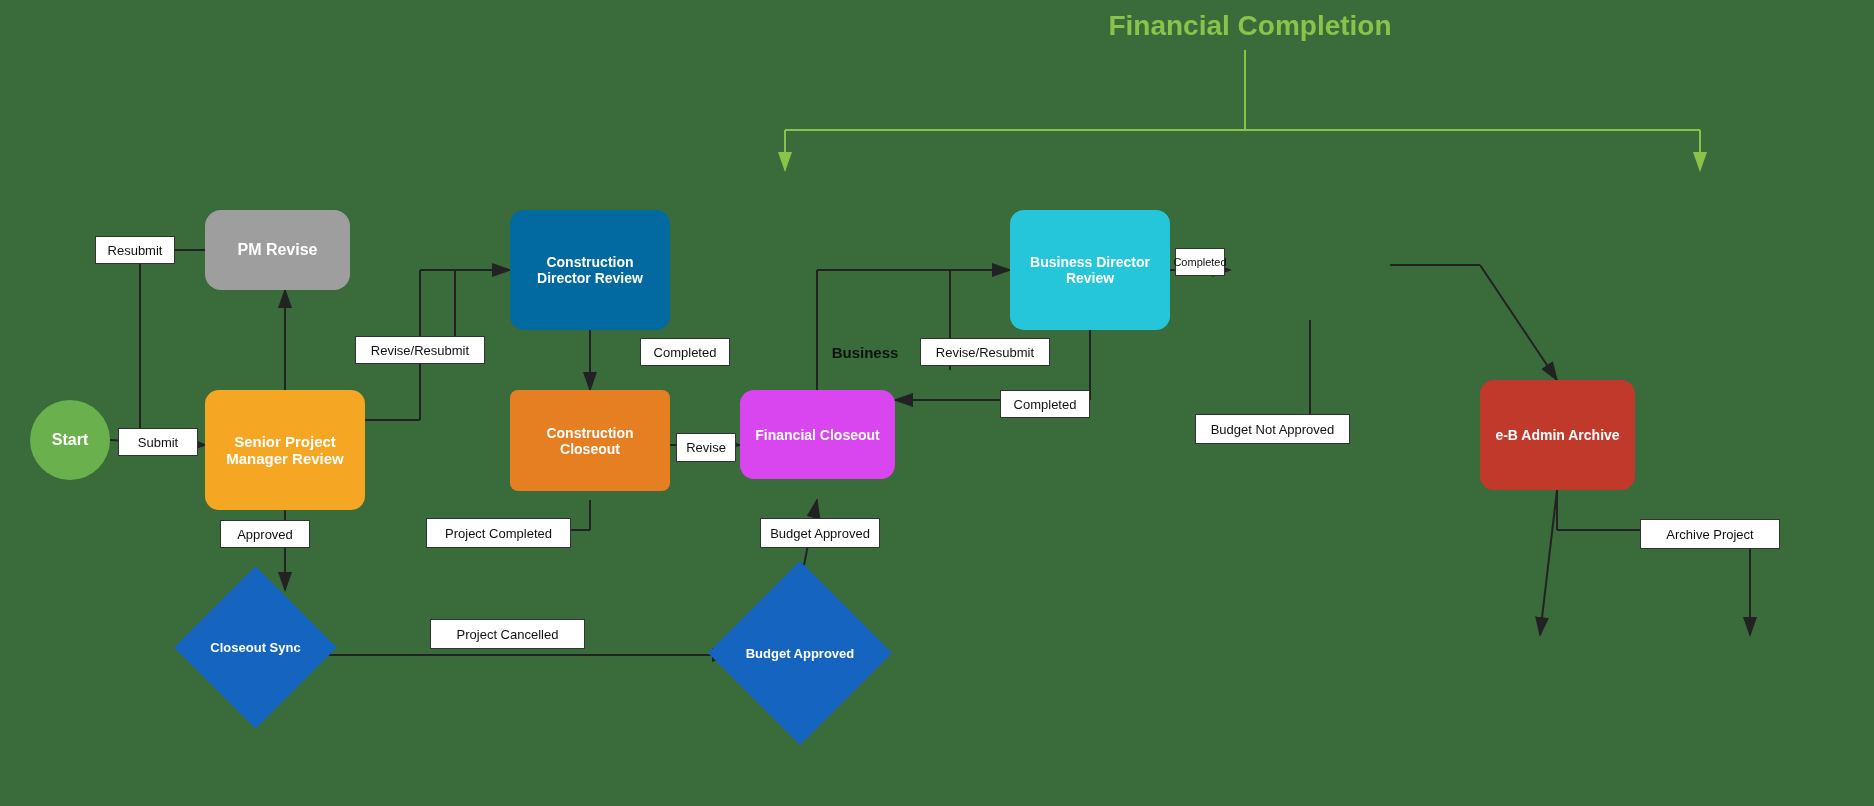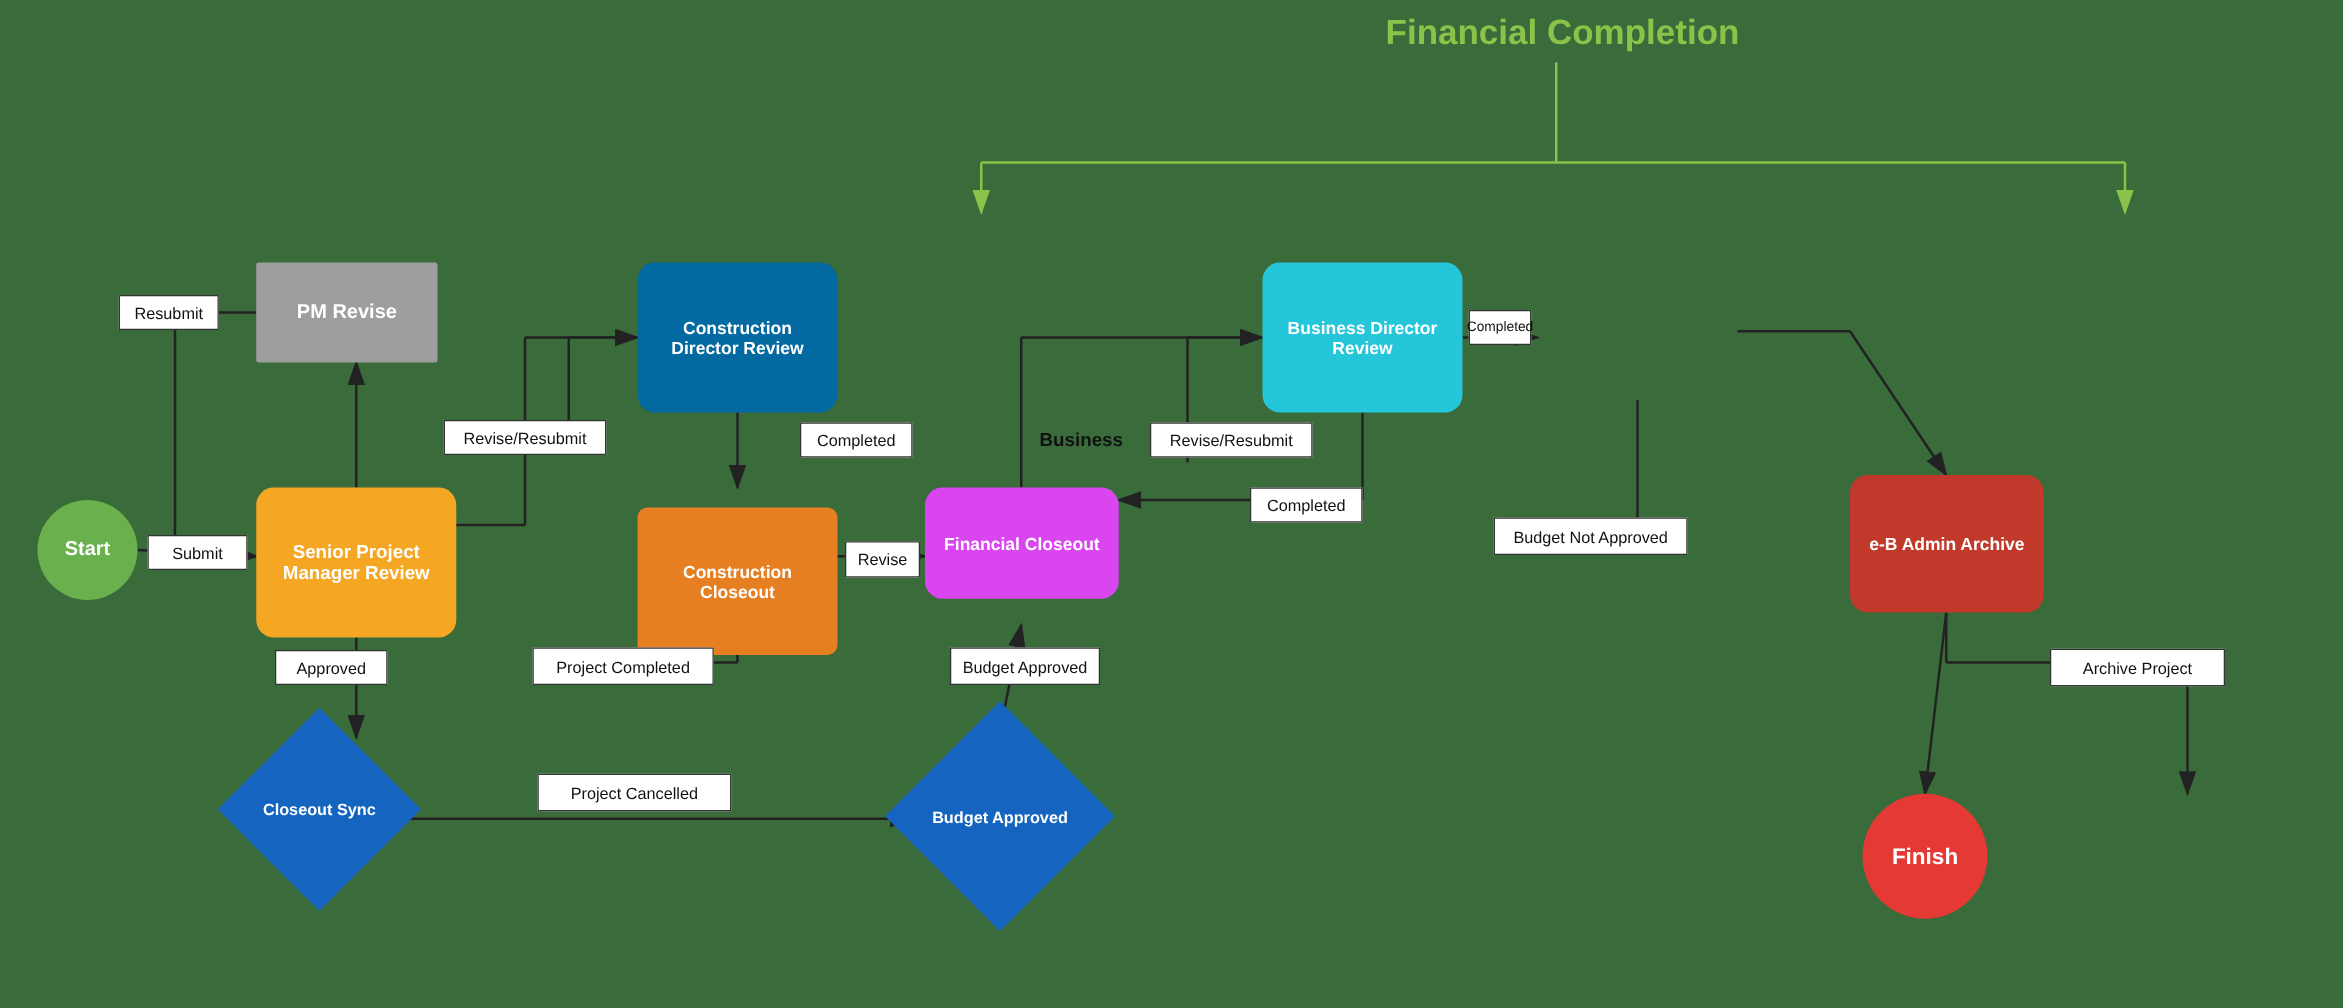--- a/index.html
+++ b/index.html
@@ -155,21 +155,21 @@
   </svg>
 
   <div class="node node-circle" style="left:30px; top:400px; width:80px; height:80px; background:#6ab04c; color:white; font-size:16px; border-radius:50%; position:absolute; display:flex; align-items:center; justify-content:center; font-weight:bold;">
     <span>Start</span>
   </div>
 
   <div class="label-box" style="left:118px; top:428px; width:80px; height:28px;">
     <span>Submit</span>
   </div>
 
-  <div class="node node-rounded" style="left:205px; top:210px; width:145px; height:80px; background:#9e9e9e; color:white; font-size:16px; position:absolute; display:flex; align-items:center; justify-content:center; font-weight:bold; border-radius:2px;">
+  <div class="node node-rounded" style="left:205px; top:210px; width:145px; height:80px; background:#9e9e9e; color:white; font-size:16px; position:absolute; display:flex; align-items:center; justify-content:center; font-weight:bold; border-radius:16px;">
     <span>PM Revise</span>
   </div>
 
   <div class="label-box" style="left:95px; top:236px; width:80px; height:28px;">
     <span>Resubmit</span>
   </div>
 
   <div class="label-box" style="left:355px; top:336px; width:130px; height:28px;">
     <span>Revise/Resubmit</span>
   </div>
@@ -193,21 +193,21 @@
   </div>
 
   <div class="node node-rounded" style="left:510px; top:210px; width:160px; height:120px; background:#0369a1; color:white; font-size:14px; position:absolute; display:flex; align-items:center; justify-content:center; font-weight:bold; border-radius:14px; text-align:center; padding:8px;">
     <span>Construction Director Review</span>
   </div>
 
   <div class="label-box" style="left:640px; top:338px; width:90px; height:28px;">
     <span>Completed</span>
   </div>
 
-  <div class="node node-rounded" style="left:510px; top:406px; width:160px; height:118px; background:#e67e22; color:white; font-size:14px; position:absolute; display:flex; align-items:center; justify-content:center; font-weight:bold; border-radius:8px; text-align:center; padding:8px;">
+  <div class="node node-rounded" style="left:510px; top:390px; width:160px; height:101px; background:#e67e22; color:white; font-size:14px; position:absolute; display:flex; align-items:center; justify-content:center; font-weight:bold; border-radius:8px; text-align:center; padding:8px;">
     <span>Construction Closeout</span>
   </div>
 
   <div class="label-box" style="left:426px; top:518px; width:145px; height:30px;">
     <span>Project Completed</span>
   </div>
 
   <div class="label-box" style="left:676px; top:433px; width:60px; height:29px;">
     <span>Revise</span>
   </div>
@@ -252,17 +252,14 @@
   </div>
 
   <div class="node node-rounded" style="left:1480px; top:380px; width:155px; height:110px; background:#c0392b; color:white; font-size:14px; position:absolute; display:flex; align-items:center; justify-content:center; font-weight:bold; border-radius:14px; text-align:center; padding:8px;">
     <span>e-B Admin Archive</span>
   </div>
 
   <div class="label-box" style="left:1640px; top:519px; width:140px; height:30px;">
     <span>Archive Project</span>
   </div>
 
-  <div class="node node-circle" style="left:1490px; top:635px; width:100px; height:100px; background:#e53935; color:white; font-size:18px; border-radius:50%; position:absolute; display:flex; align-items:center; justify-content:center; font-weight:bold;">
-    <span>Finish</span>
-  </div>
 
 </div>
 
 </body></html>

